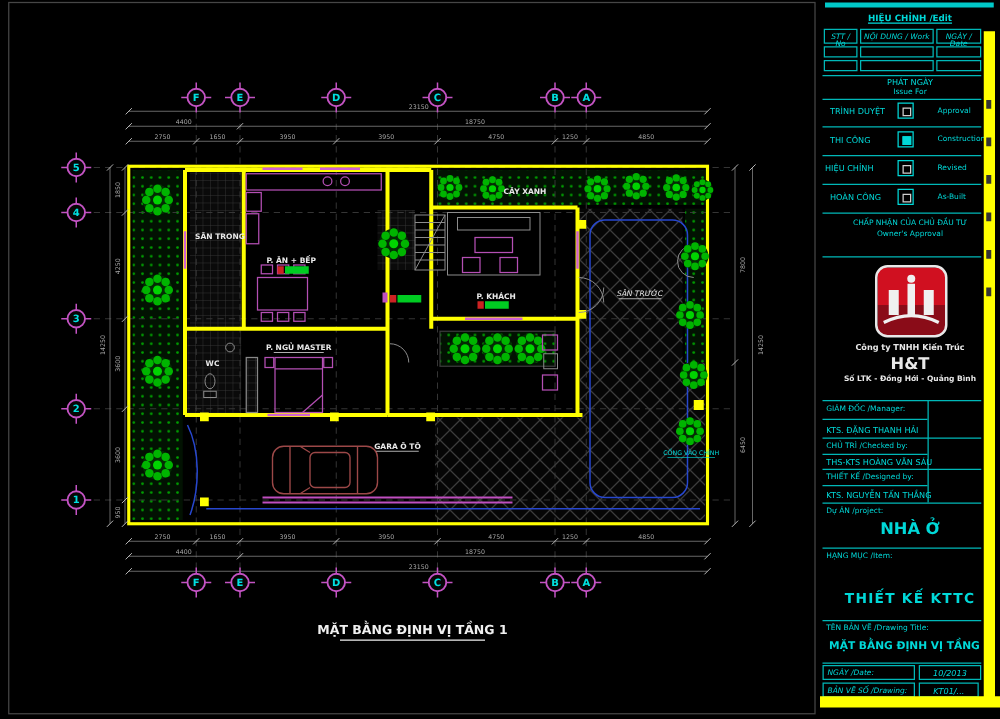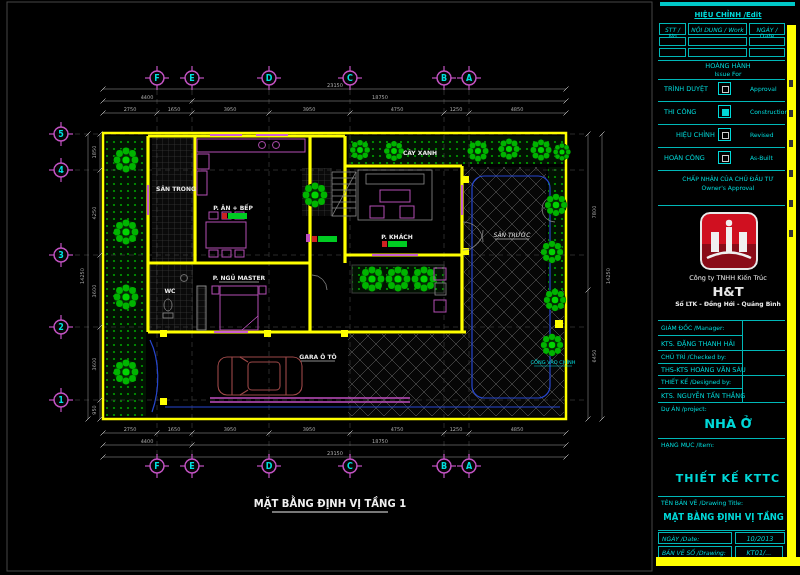--- a/index.html
+++ b/index.html
@@ -481,39 +481,39 @@
   <div class="cell t6" style="left:32px;top:23px;width:59px;height:12px;text-align:center;padding-top:3px;">NỘI DUNG / Work</div>
   <div class="cell t6" style="left:93px;top:23px;width:36px;height:12px;text-align:center;padding-top:3px;">NGÀY / Date</div>
   <div class="cell" style="left:3px;top:37px;width:27px;height:9px;"></div>
   <div class="cell" style="left:32px;top:37px;width:59px;height:9px;"></div>
   <div class="cell" style="left:93px;top:37px;width:36px;height:9px;"></div>
   <div class="cell" style="left:3px;top:48px;width:27px;height:9px;"></div>
   <div class="cell" style="left:32px;top:48px;width:59px;height:9px;"></div>
   <div class="cell" style="left:93px;top:48px;width:36px;height:9px;"></div>
 
   <div class="hl" style="left:2px;top:60px;width:127px;"></div>
-  <div class="abs t65 ctr" style="top:63px;">HOÀNG HÀNH</div>
+  <div class="abs t65 ctr" style="top:63px;">PHÁT NGÀY</div>
   <div class="abs t6 ctr" style="top:71px;">Issue For</div>
   <div class="hl" style="left:2px;top:79px;width:127px;"></div>
 
   <div class="abs t65" style="left:8px;top:86px;text-align:center;">TRÌNH DUYỆT</div>
   <div class="cb" style="left:62px;top:82px;">
         <span class="in"></span>
       </div>
   <div class="abs t6" style="left:94px;top:86px;">Approval</div>
   <div class="hl" style="left:2px;top:101px;width:127px;"></div>
 
   <div class="abs t65" style="left:8px;top:109px;">THI CÔNG</div>
   <div class="cb ck" style="left:62px;top:105px;">
         <span class="in"></span>
       </div>
   <div class="abs t6" style="left:94px;top:109px;">Construction</div>
   <div class="hl" style="left:2px;top:124px;width:127px;"></div>
 
-  <div class="abs t65" style="left:20px;top:132px;text-align:right;">HIỆU CHỈNH</div>
+  <div class="abs t65" style="left:4px;top:132px;text-align:right;">HIỆU CHỈNH</div>
   <div class="cb" style="left:62px;top:128px;">
         <span class="in"></span>
       </div>
   <div class="abs t6" style="left:94px;top:132px;">Revised</div>
   <div class="hl" style="left:2px;top:147px;width:127px;"></div>
 
   <div class="abs t65" style="left:8px;top:155px;">HOÀN CÔNG</div>
   <div class="cb" style="left:62px;top:151px;">
         <span class="in"></span>
       </div>
@@ -526,21 +526,21 @@
 
   <div class="logo">
     <svg width="54" height="54" viewBox="0 0 54 54" style="position:absolute;left:0;top:0;">
       <rect x="9" y="18" width="8" height="20" fill="#f0f0f0"></rect>
       <rect x="37" y="18" width="8" height="20" fill="#f0f0f0"></rect>
       <rect x="24" y="13" width="6" height="25" fill="#f0f0f0"></rect>
       <circle cx="27" cy="9" r="3.2" fill="#f0f0f0"></circle>
       <path d="M5,44 Q27,33 49,44" stroke="#f0f0f0" stroke-width="2.5" fill="none"></path>
     </svg>
   </div>
-  <div class="abs t65 ctr wht" style="top:275px;font-weight:normal;">Công ty TNHH Kiến Trúc</div>
+  <div class="abs t65 ctr wht" style="top:275px;font-weight:bold;">Công ty TNHH Kiến Trúc</div>
   <div class="abs ctr wht" style="top:284px;font-size:13px;font-weight:bold;">H&amp;T</div>
   <div class="abs t6 ctr wht" style="top:301px;font-weight:bold;">Số LTK - Đồng Hới - Quảng Bình</div>
 
   <div class="hl" style="left:2px;top:320px;width:127px;"></div>
   <div class="vl" style="left:86px;top:320px;height:82px;"></div>
 
   <div class="abs t6" style="left:5px;top:325px;">GIÁM ĐỐC /Manager:</div>
   <div class="hl" style="left:2px;top:335px;width:84px;"></div>
   <div class="abs t65" style="left:5px;top:341px;">KTS. ĐẶNG THANH HẢI</div>
   <div class="hl" style="left:2px;top:350px;width:127px;"></div>

